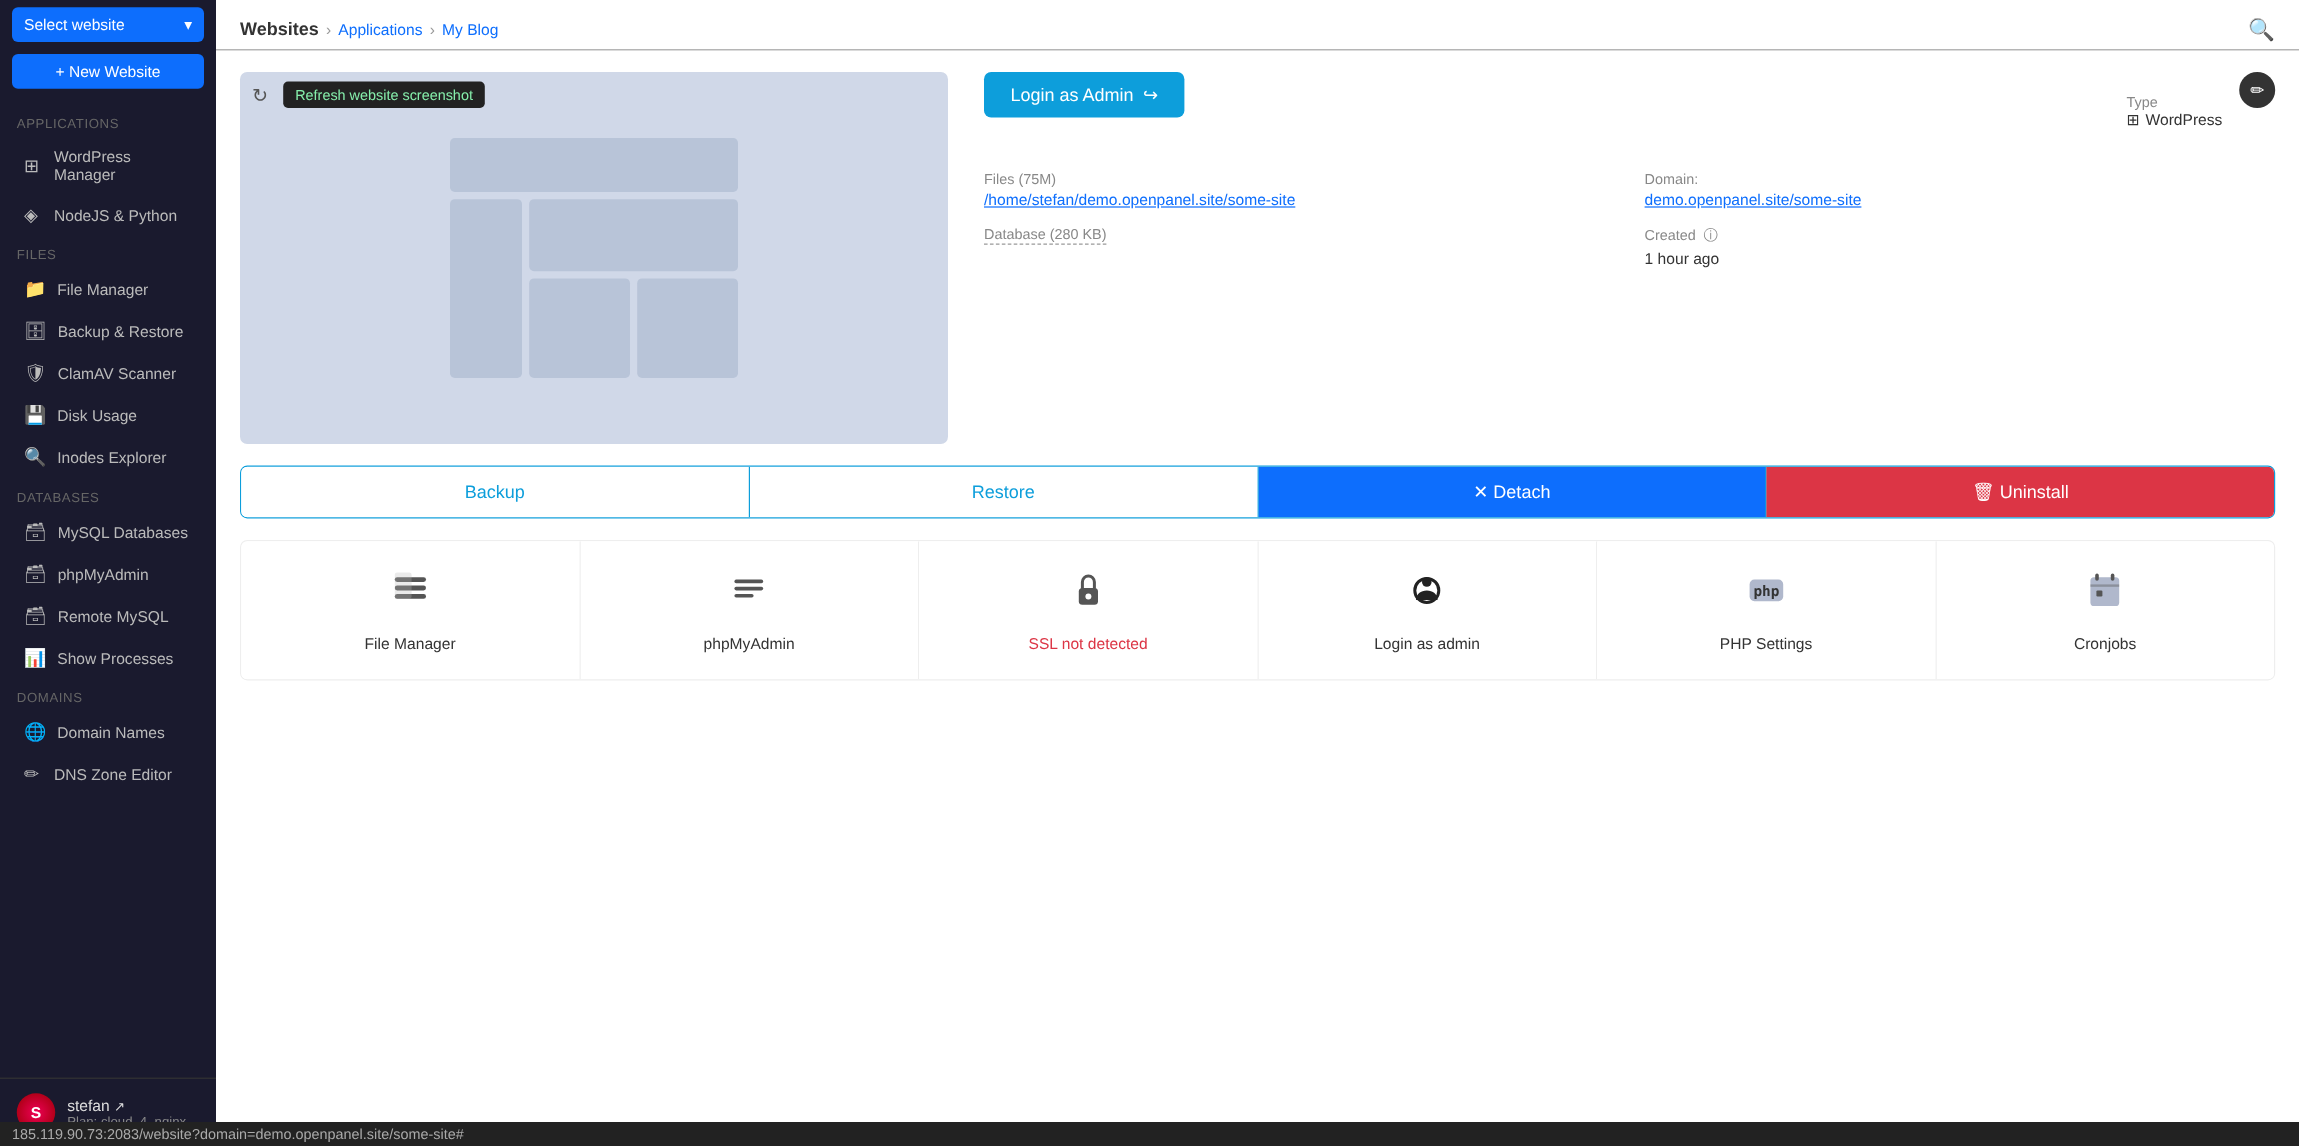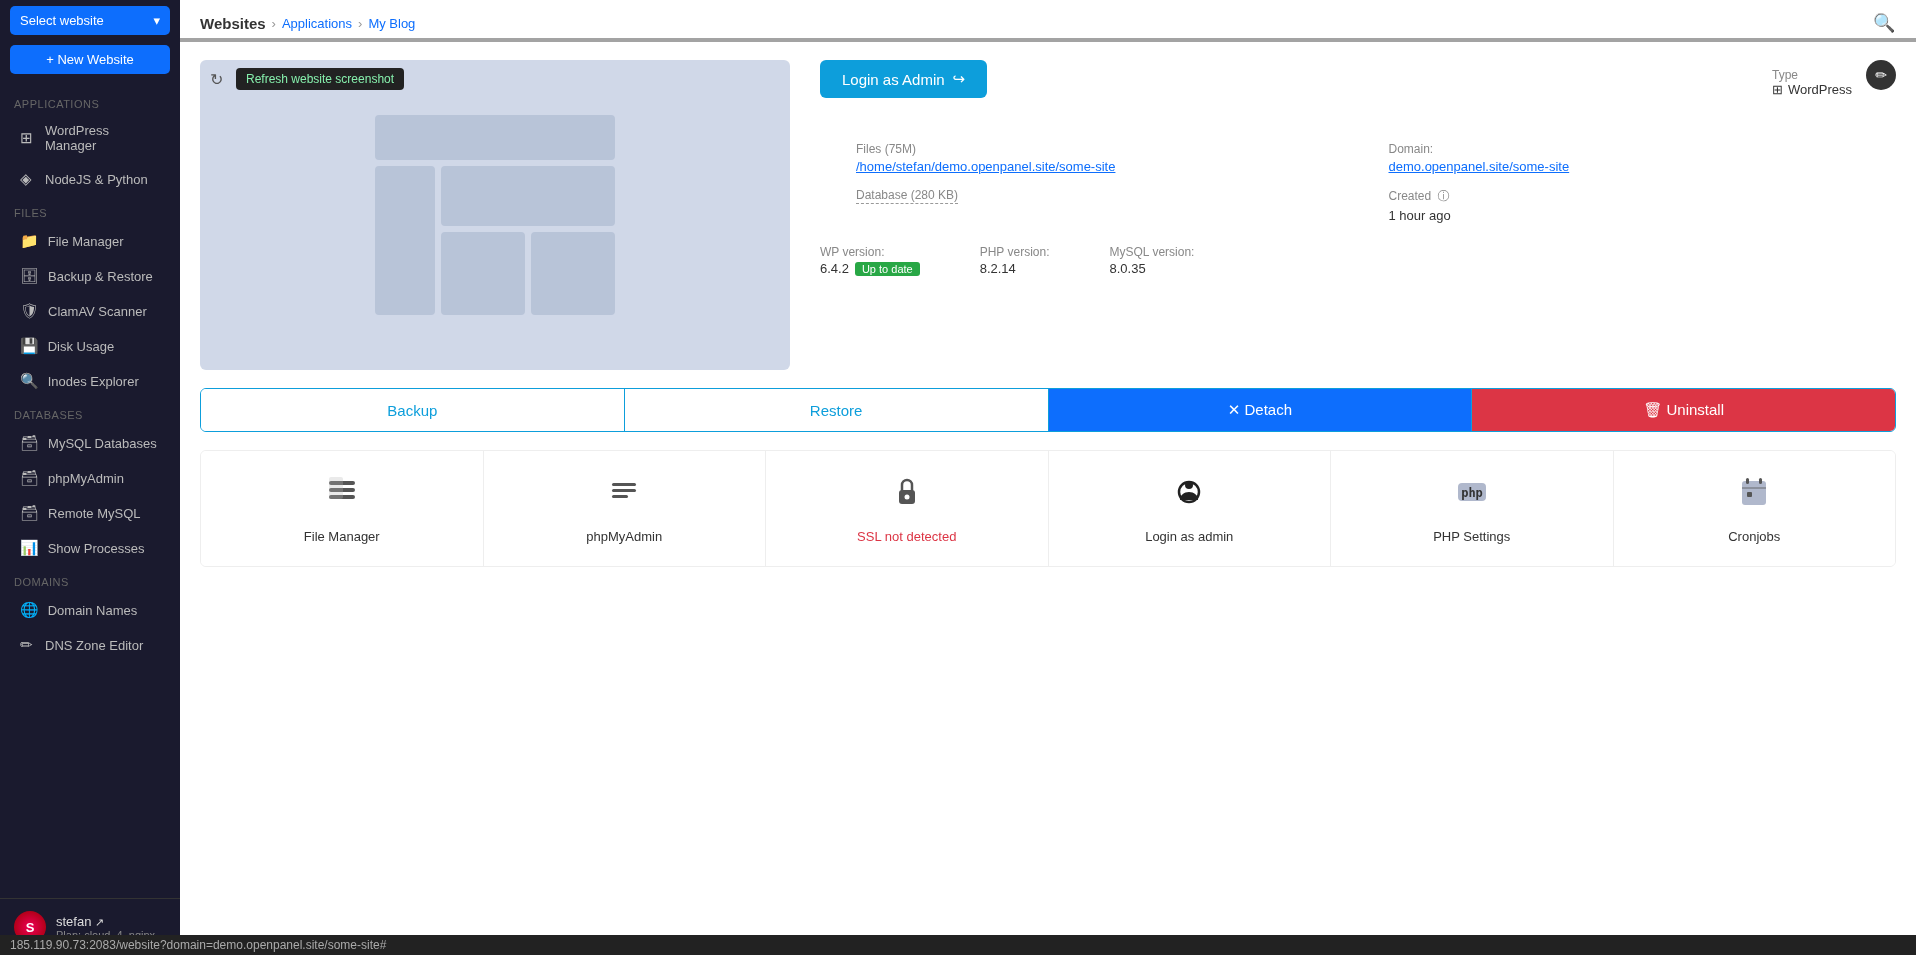--- a/index.html
+++ b/index.html
@@ -107,21 +107,21 @@
       background: #fff;
     }
 
     
     #top-bar {
       display: flex;
       align-items: center;
       justify-content: space-between;
       padding: 8px 20px 0;
       background: #fff;
-      border-bottom: 4px solid #a3a3a3;
+      border-bottom: 1px solid #a3a3a3;
       min-height: 42px;
     }
     #breadcrumb {
       display: flex;
       align-items: center;
       gap: 6px;
       font-size: 13px;
     }
     #breadcrumb-websites { color: #333; font-size: 15px; font-weight: 600; }
     #breadcrumb-sep { color: #999; }
@@ -222,21 +222,21 @@
       color: #fff;
       border-radius: 50%;
       width: 30px; height: 30px;
       display: flex; align-items: center; justify-content: center;
       font-size: 14px;
       cursor: pointer;
     }
     #type-label { color: #888; font-size: 12px; position: absolute; top: 0; right: 40px; }
     #type-value { color: #333; font-size: 13px; position: absolute; top: 15px; right: 40px; display: flex; align-items: center; gap: 5px; }
 
-    .info-row { display: flex; gap: 25px; margin-bottom: 14px; margin-left: 36px; }
+    .info-row { display: flex; gap: 25px; margin-bottom: 14px; }
     .info-col { flex: 1; }
     .info-col-label { color: #888; font-size: 12px; margin-bottom: 3px; }
     .info-col-value { color: #0d6efd; font-size: 13px; text-decoration: underline; cursor: pointer; }
     .info-col-value-plain { color: #333; font-size: 13px; }
     .dotted-underline { border-bottom: 1px dashed #999; display: inline; padding-bottom: 1px; cursor: pointer; }
     .version-row { display: flex; gap: 60px; margin-top: 8px; }
     .ver-col { }
     .ver-label { color: #888; font-size: 12px; }
     .ver-value { color: #333; font-size: 13px; display: flex; align-items: center; gap: 6px; margin-top: 2px; }
     .badge-green { background: #28a745; color: #fff; font-size: 11px; padding: 1px 7px; border-radius: 3px; }
@@ -405,21 +405,21 @@
         </div>
       </div>
 
       <div id="info-panel">
         <div style="position:relative;margin-bottom:20px;">
           <button id="login-admin-btn">
             <span>Login as Admin</span>
             <span>↪</span>
           </button>
           <div id="edit-icon">✏</div>
-          <div style="position:absolute;top:8px;right:44px;">
+          <div style="position:absolute;top:18px;right:44px;">
             <div id="type-label" style="position:static;color:#888;font-size:12px;">Type</div>
             <div id="type-value" style="position:static;color:#333;font-size:13px;display:flex;align-items:center;gap:5px;">
               <span>⊞</span>
               <span>WordPress</span>
             </div>
           </div>
         </div>
 
         <div class="info-row">
           <div class="info-col">
@@ -440,37 +440,20 @@
           </div>
           <div class="info-col">
             <div class="info-col-label">
               <span>Created</span>
               <span style="margin-left:3px;color:#888;">ⓘ</span>
             </div>
             <div class="info-col-value-plain">1 hour ago</div>
           </div>
         </div>
 
-        <div class="version-row">
-          <div class="ver-col">
-            <div class="ver-label">WP version:</div>
-            <div class="ver-value">
-              <span>6.4.2</span>
-              <span class="badge-green">Up to date</span>
-            </div>
-          </div>
-          <div class="ver-col">
-            <div class="ver-label">PHP version:</div>
-            <div class="ver-value">8.2.14</div>
-          </div>
-          <div class="ver-col">
-            <div class="ver-label">MySQL version:</div>
-            <div class="ver-value">8.0.35</div>
-          </div>
-        </div>
       </div>
     </div>
 
     <div id="action-tabs">
         <button class="action-tab blue-outline">Backup</button>
         <button class="action-tab blue-outline">Restore</button>
         <button class="action-tab dark-blue">✕  Detach</button>
         <button class="action-tab red">🗑 Uninstall</button>
       </div>
 

